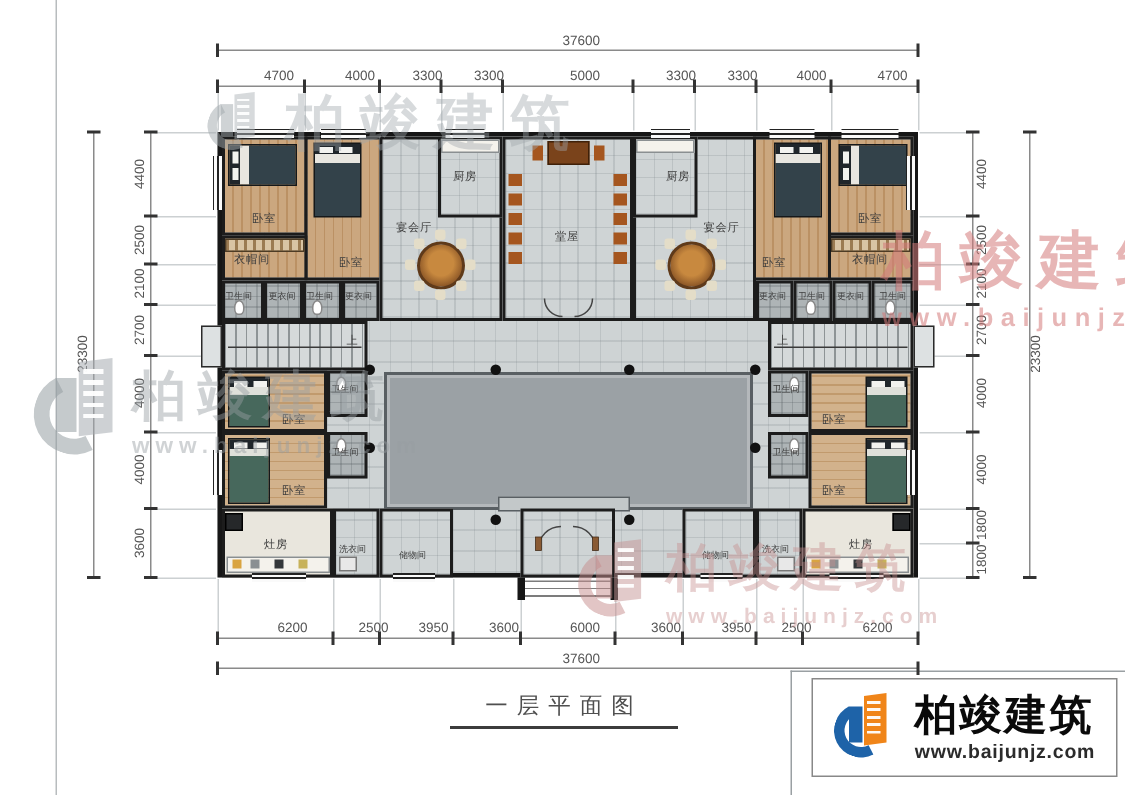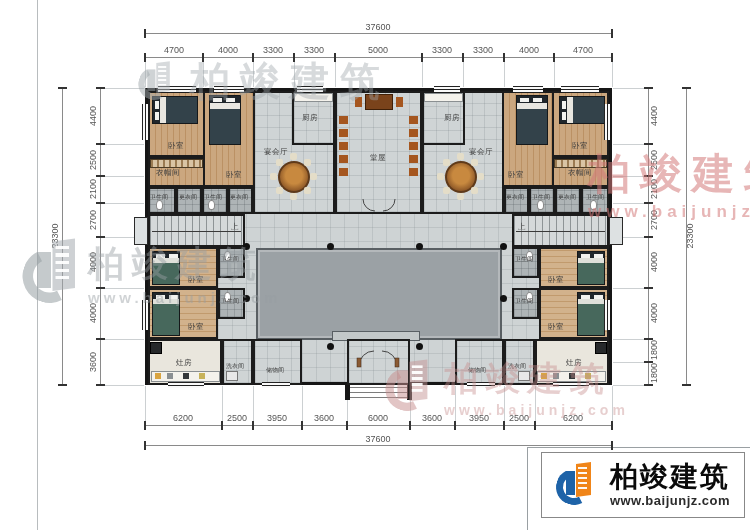--- a/index.html
+++ b/index.html
@@ -5,21 +5,21 @@
   *{box-sizing:border-box;margin:0;padding:0}
   html,body{width:750px;height:530px;background:#fff;font-family:"Liberation Sans","DejaVu Sans",sans-serif}
   #canvas{position:relative;width:750px;height:530px;background:#fff;overflow:hidden}
   
   .dlh{position:absolute;height:1px;background:#8a8a8a}
   .dlv{position:absolute;width:1px;background:#8a8a8a}
   .tkh{position:absolute;width:1.5px;height:9px;background:#333}
   .tkv{position:absolute;width:9px;height:1.5px;background:#333}
   .exh{position:absolute;width:1px;background:#ccd0d2}
   .exv{position:absolute;height:1px;background:#ccd0d2}
-  .dn{position:absolute;font-size:9px;color:#555;width:44px;text-align:center;background:transparent;white-space:nowrap}
+  .dn{position:absolute;font-size:9px;color:#555;width:44px;text-align:right;background:transparent;white-space:nowrap}
   .dnr{position:absolute;font-size:9px;color:#555;width:44px;text-align:center;transform:rotate(-90deg);white-space:nowrap}
   
   .bldg{position:absolute;left:145px;top:88px;width:467px;height:297px;border:3px solid #161616;background:#ced3d4;
         background-image:repeating-linear-gradient(0deg,rgba(110,120,125,.18) 0 1px,transparent 1px 14px),
                          repeating-linear-gradient(90deg,rgba(110,120,125,.18) 0 1px,transparent 1px 14px)}
   .rm{position:absolute;border:2px solid #1c1c1c}
   .f-tile{background:#cfd4d5;background-image:repeating-linear-gradient(0deg,rgba(110,120,125,.2) 0 1px,transparent 1px 12px),repeating-linear-gradient(90deg,rgba(110,120,125,.2) 0 1px,transparent 1px 12px)}
   .f-wood{background:repeating-linear-gradient(90deg,#cba77f 0 5px,#bb9164 5px 6px)}
   .f-wood2{background:repeating-linear-gradient(0deg,#d2b28c 0 5px,#c19a6d 5px 6px)}
   .f-bath{background:#aeb4b6;background-image:repeating-linear-gradient(0deg,rgba(80,88,92,.25) 0 1px,transparent 1px 7px),repeating-linear-gradient(90deg,rgba(80,88,92,.25) 0 1px,transparent 1px 7px)}
@@ -327,20 +327,21 @@
         <i class="m-b2"></i>
         <i class="m-b1"></i>
         <i class="m-w"></i>
       </div>
     <div>
       <div class="t1" style="font-size:34px;letter-spacing:8px">柏竣建筑</div>
       <div class="t2" style="font-size:14px;letter-spacing:4px">www.baijunjz.com</div>
     </div>
   </div>
 
+  <div class="title">一层平面图</div>
 
   <div class="logo-box">
     <div class="mark">
         <i class="m-arc"></i>
         <i class="m-b2"></i>
         <i class="m-b1"></i>
         <i class="m-w"></i>
       </div>
     <div>
       <div class="logo-name">柏竣建筑</div>

